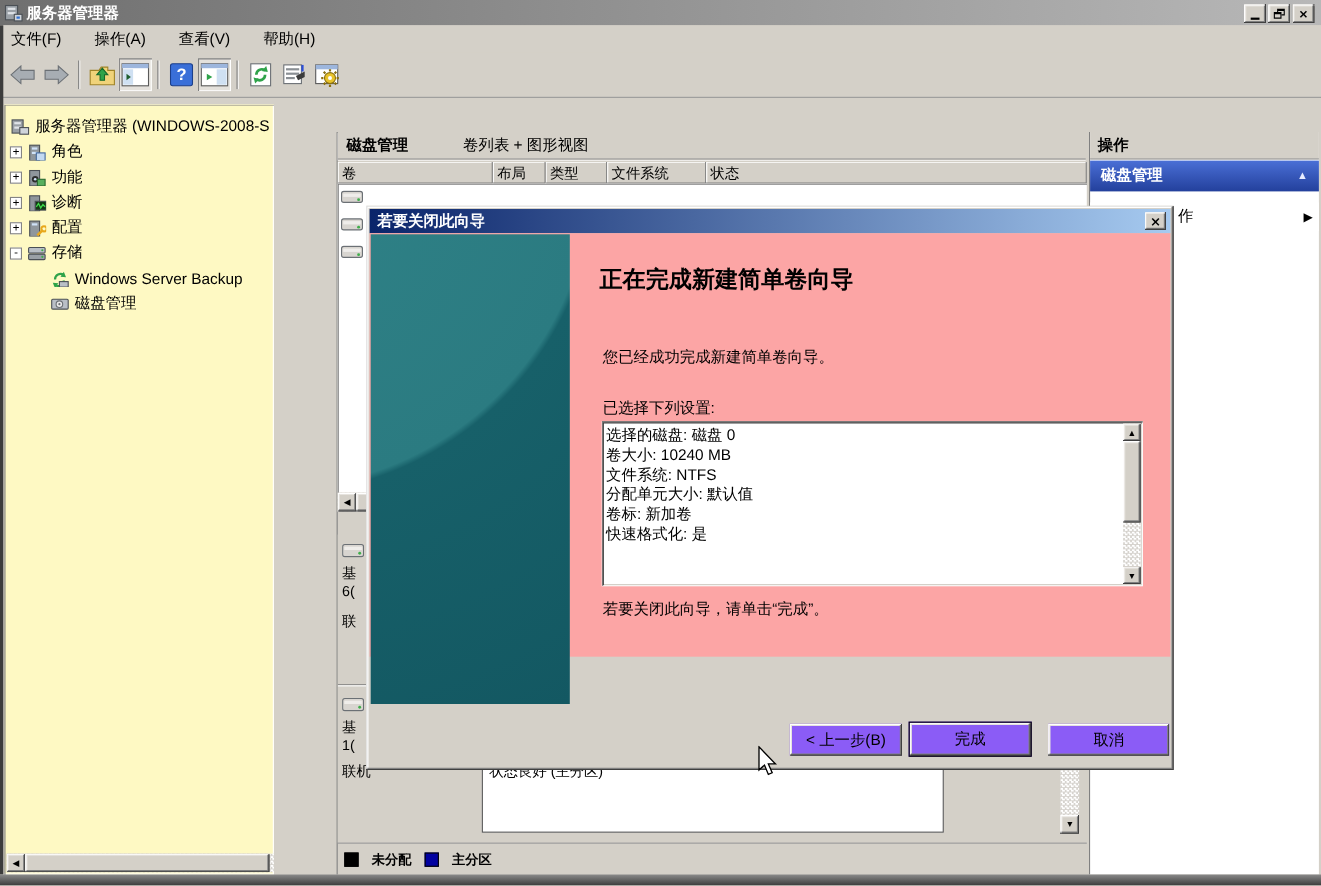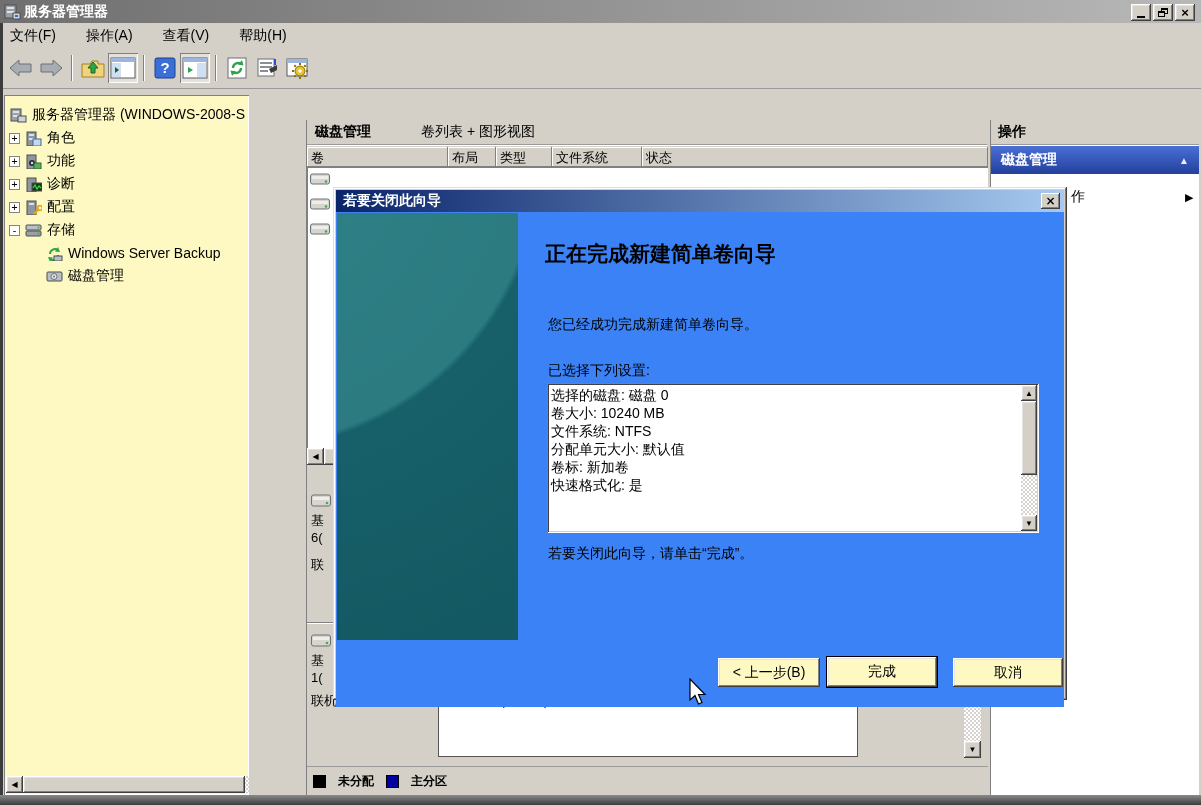--- a/index.html
+++ b/index.html
@@ -56,30 +56,30 @@
   .act-hdr { position:absolute; left:0; top:0; width:100%; height:25px; background:#d4d0c8; display:flex; align-items:center; padding-left:7px; font-weight:bold; border-bottom:1px solid #9a9a9a; box-shadow:0 1px 0 #fff; }
   .act-blue { position:absolute; left:0; top:26px; width:100%; height:28px; background:linear-gradient(to bottom,#4a6fd6,#23409c); color:#fff; font-weight:bold; display:flex; align-items:center; padding:0 10px; }
   .act-blue .caret { margin-left:auto; font-size:10px; color:#e8ecff; }
   .more-row { position:absolute; left:0; top:64px; width:100%; height:26px; background:#fff; display:flex; align-items:center; }
 
   
   .dialog { left:333px; top:187px; width:734px; height:513px; background:#d4d0c8; box-shadow: inset -1px -1px 0 #404040, inset 1px 1px 0 #dfdfdf, inset -2px -2px 0 #808080, inset 2px 2px 0 #ffffff; z-index:50; }
   .dlg-title { position:absolute; left:3px; top:3px; width:728px; height:22px; background:linear-gradient(to right,#0a246a,#a6caf0); display:flex; align-items:center; padding:0 4px 0 7px; }
   .dlg-title .t { color:#fff; font-weight:bold; font-size:14px; }
   .dlg-close { margin-left:auto; width:19px; height:16px; background:#d4d0c8; box-shadow: inset -1px -1px 0 #404040, inset 1px 1px 0 #fff, inset -2px -2px 0 #808080; font-size:12px; font-weight:bold; display:flex; align-items:center; justify-content:center; font-family:"DejaVu Sans",sans-serif; }
-  .dlg-body { position:absolute; left:3px; top:25px; width:728px; height:495px; background:#3b82f6; }
+  .dlg-body { position:absolute; left:3px; top:25px; width:728px; height:385px; background:#fca5a5; }
   .banner { position:absolute; left:1px; top:1px; width:181px; height:427px;
             background: radial-gradient(circle 560px at -90px -60px, #2f8287 0%, #2b7b81 52%, #176069 53%, #135862 100%); }
   .wiz-heading { position:absolute; left:209px; top:28px; width:500px; font-size:21px; font-weight:bold; }
   .wiz-text { position:absolute; left:212px; font-size:14px; }
   .listbox { position:absolute; left:211px; top:171px; width:492px; height:150px; background:#fff; box-shadow: inset 1px 1px 0 #808080, inset -1px -1px 0 #fff, inset 2px 2px 0 #404040, inset -2px -2px 0 #d4d0c8; overflow:hidden; padding:3px 20px 3px 4px; }
   .lb-item { height:18px; line-height:18px; white-space:nowrap; font-size:14px; }
   .lb-item.sel { border:1px dotted #000; margin-top:-4px; }
   .lb-scroll { position:absolute; right:2px; top:2px; bottom:2px; width:16px; background-image:repeating-conic-gradient(#ffffff 0% 25%, #d6d3ce 25% 50%); background-size:4px 4px; }
-  .btn { background:#fef9c3; box-shadow: inset -1px -1px 0 #404040, inset 1px 1px 0 #fff, inset -2px -2px 0 #808080, inset 2px 2px 0 #e6e3de; display:flex; align-items:center; justify-content:center; font-size:14px; }
+  .btn { background:#8b5cf6; box-shadow: inset -1px -1px 0 #404040, inset 1px 1px 0 #fff, inset -2px -2px 0 #808080, inset 2px 2px 0 #e6e3de; display:flex; align-items:center; justify-content:center; font-size:14px; }
   .btn.default { border:1px solid #000; }
 
   .bottom-strip { left:0; top:795px; width:1201px; height:10px; background:linear-gradient(#8a8a8a,#3c3c3c); }
   .left-edge { left:0; top:23px; width:3px; height:772px; background:#3c3c3c; }
   .cursor { z-index:100; }
 </style>
 </head>
 <body>
 
 <div id="root">

